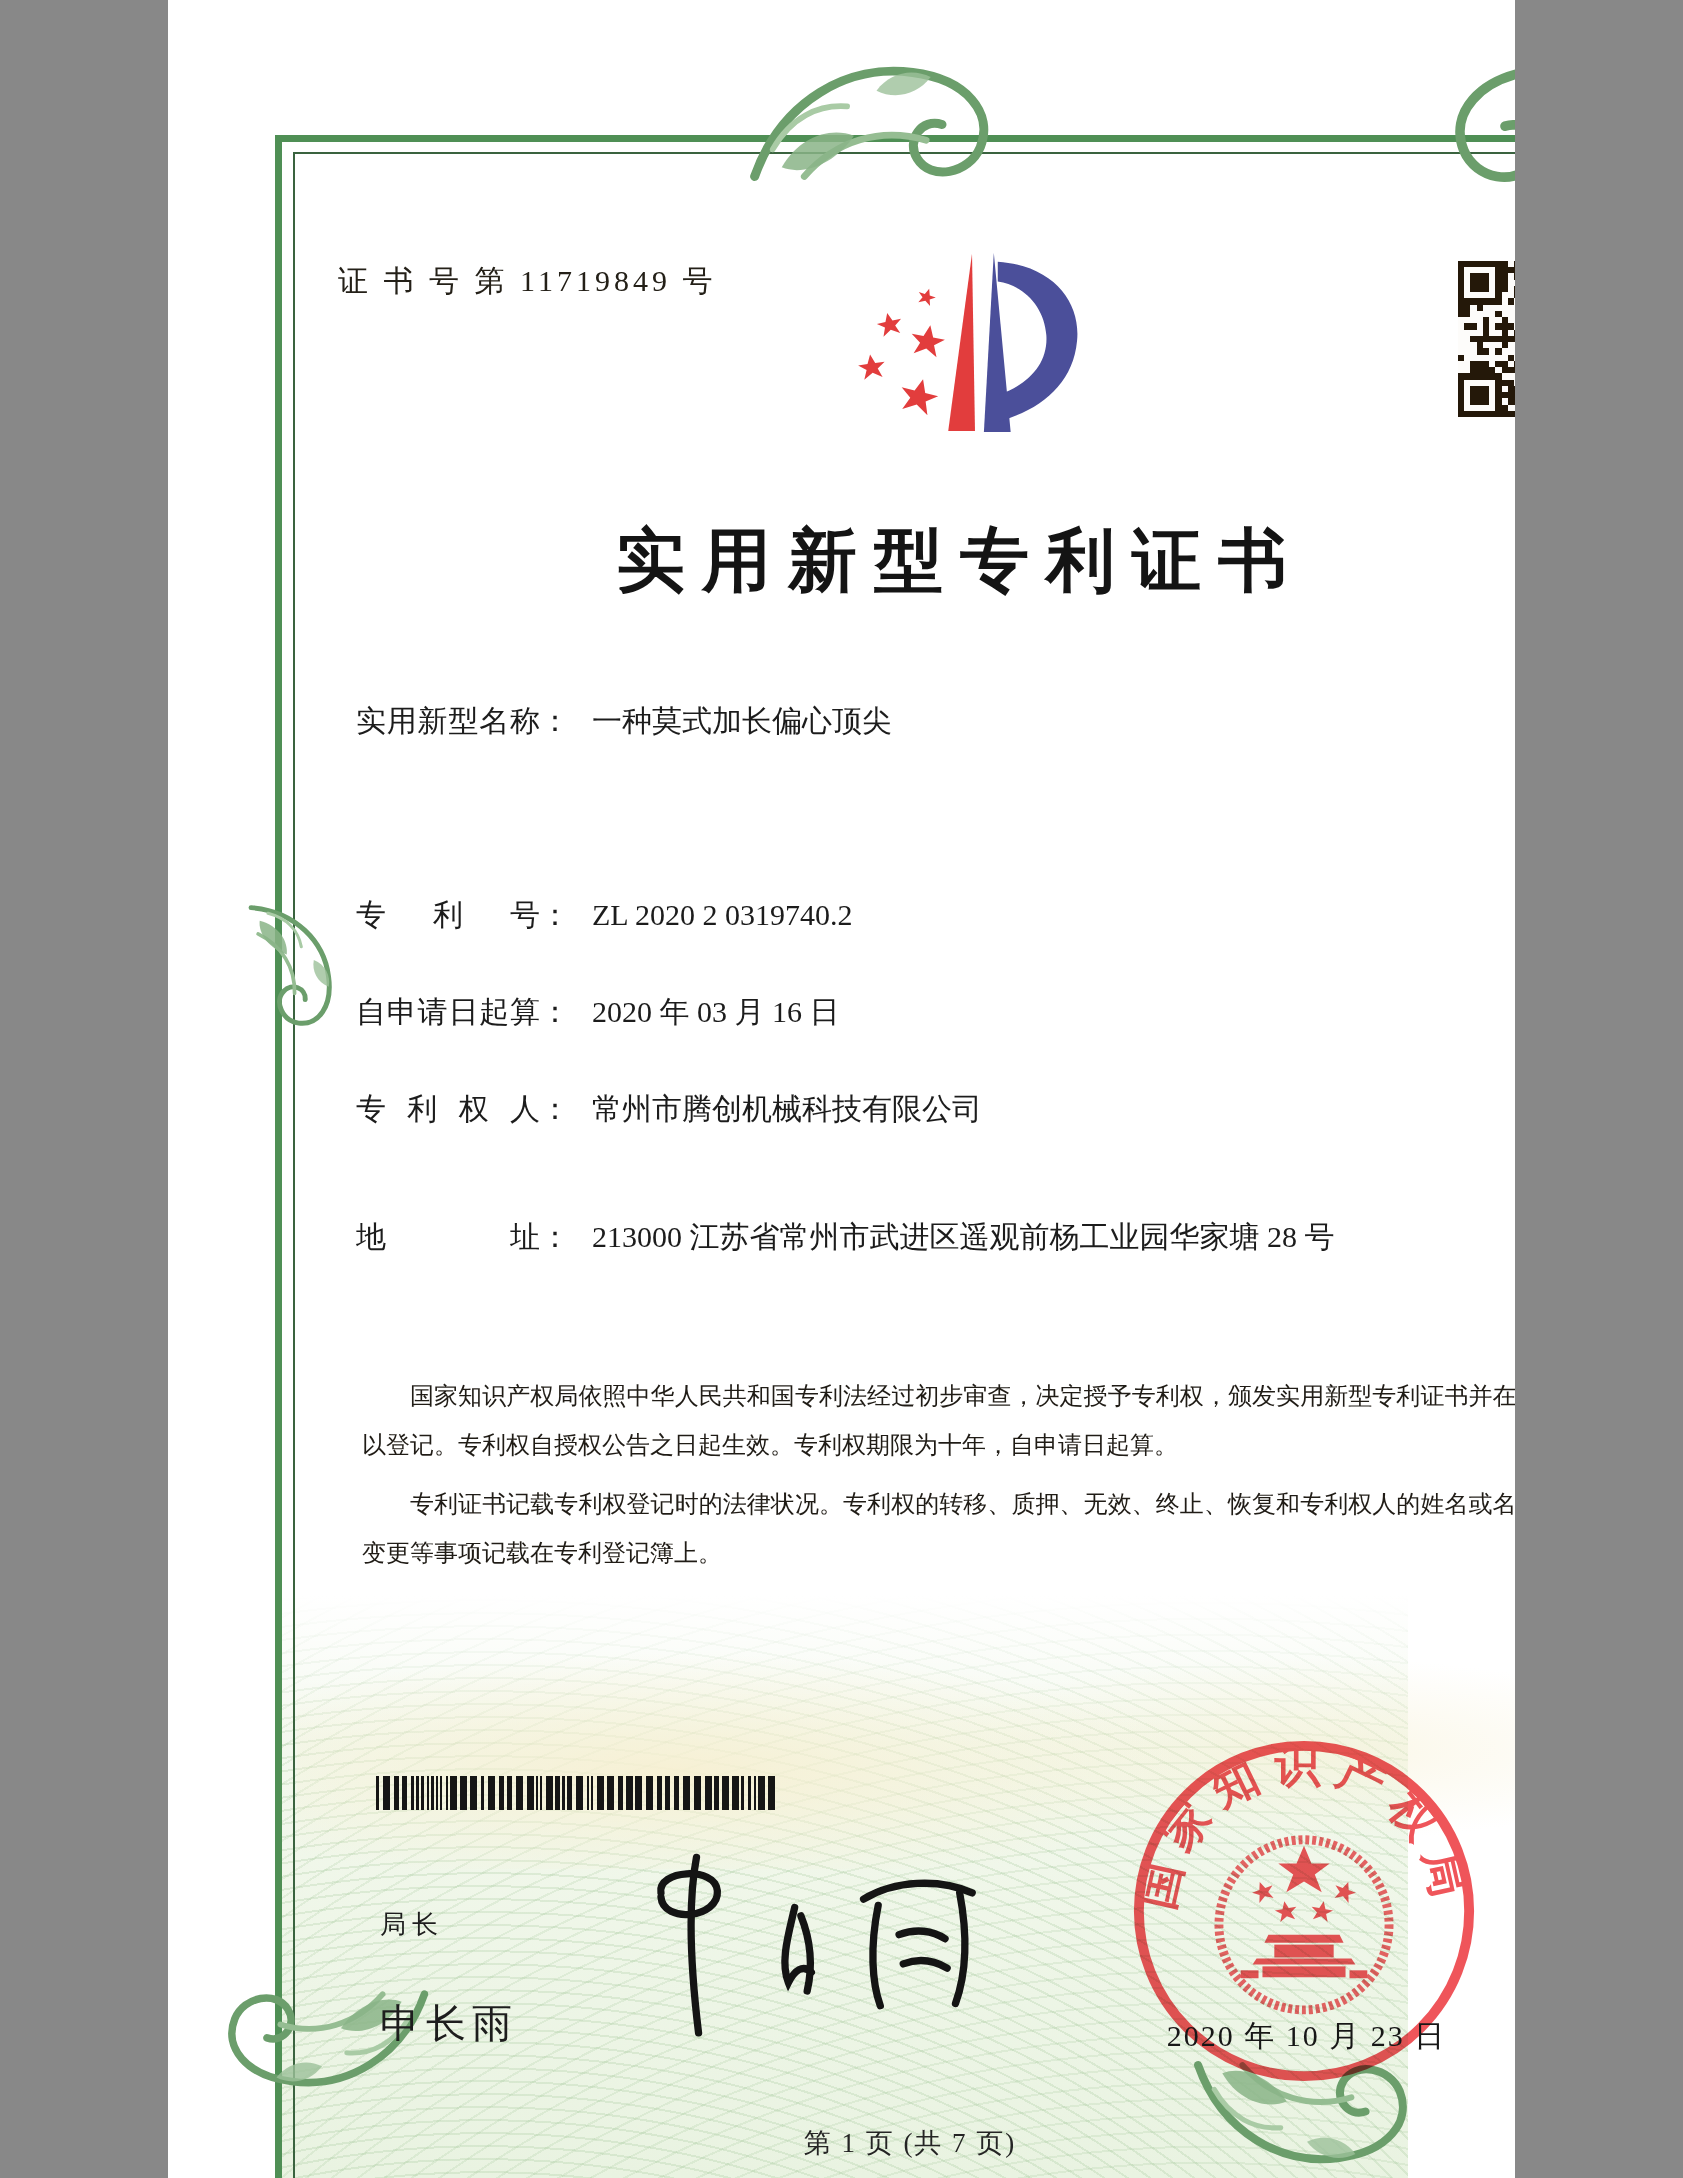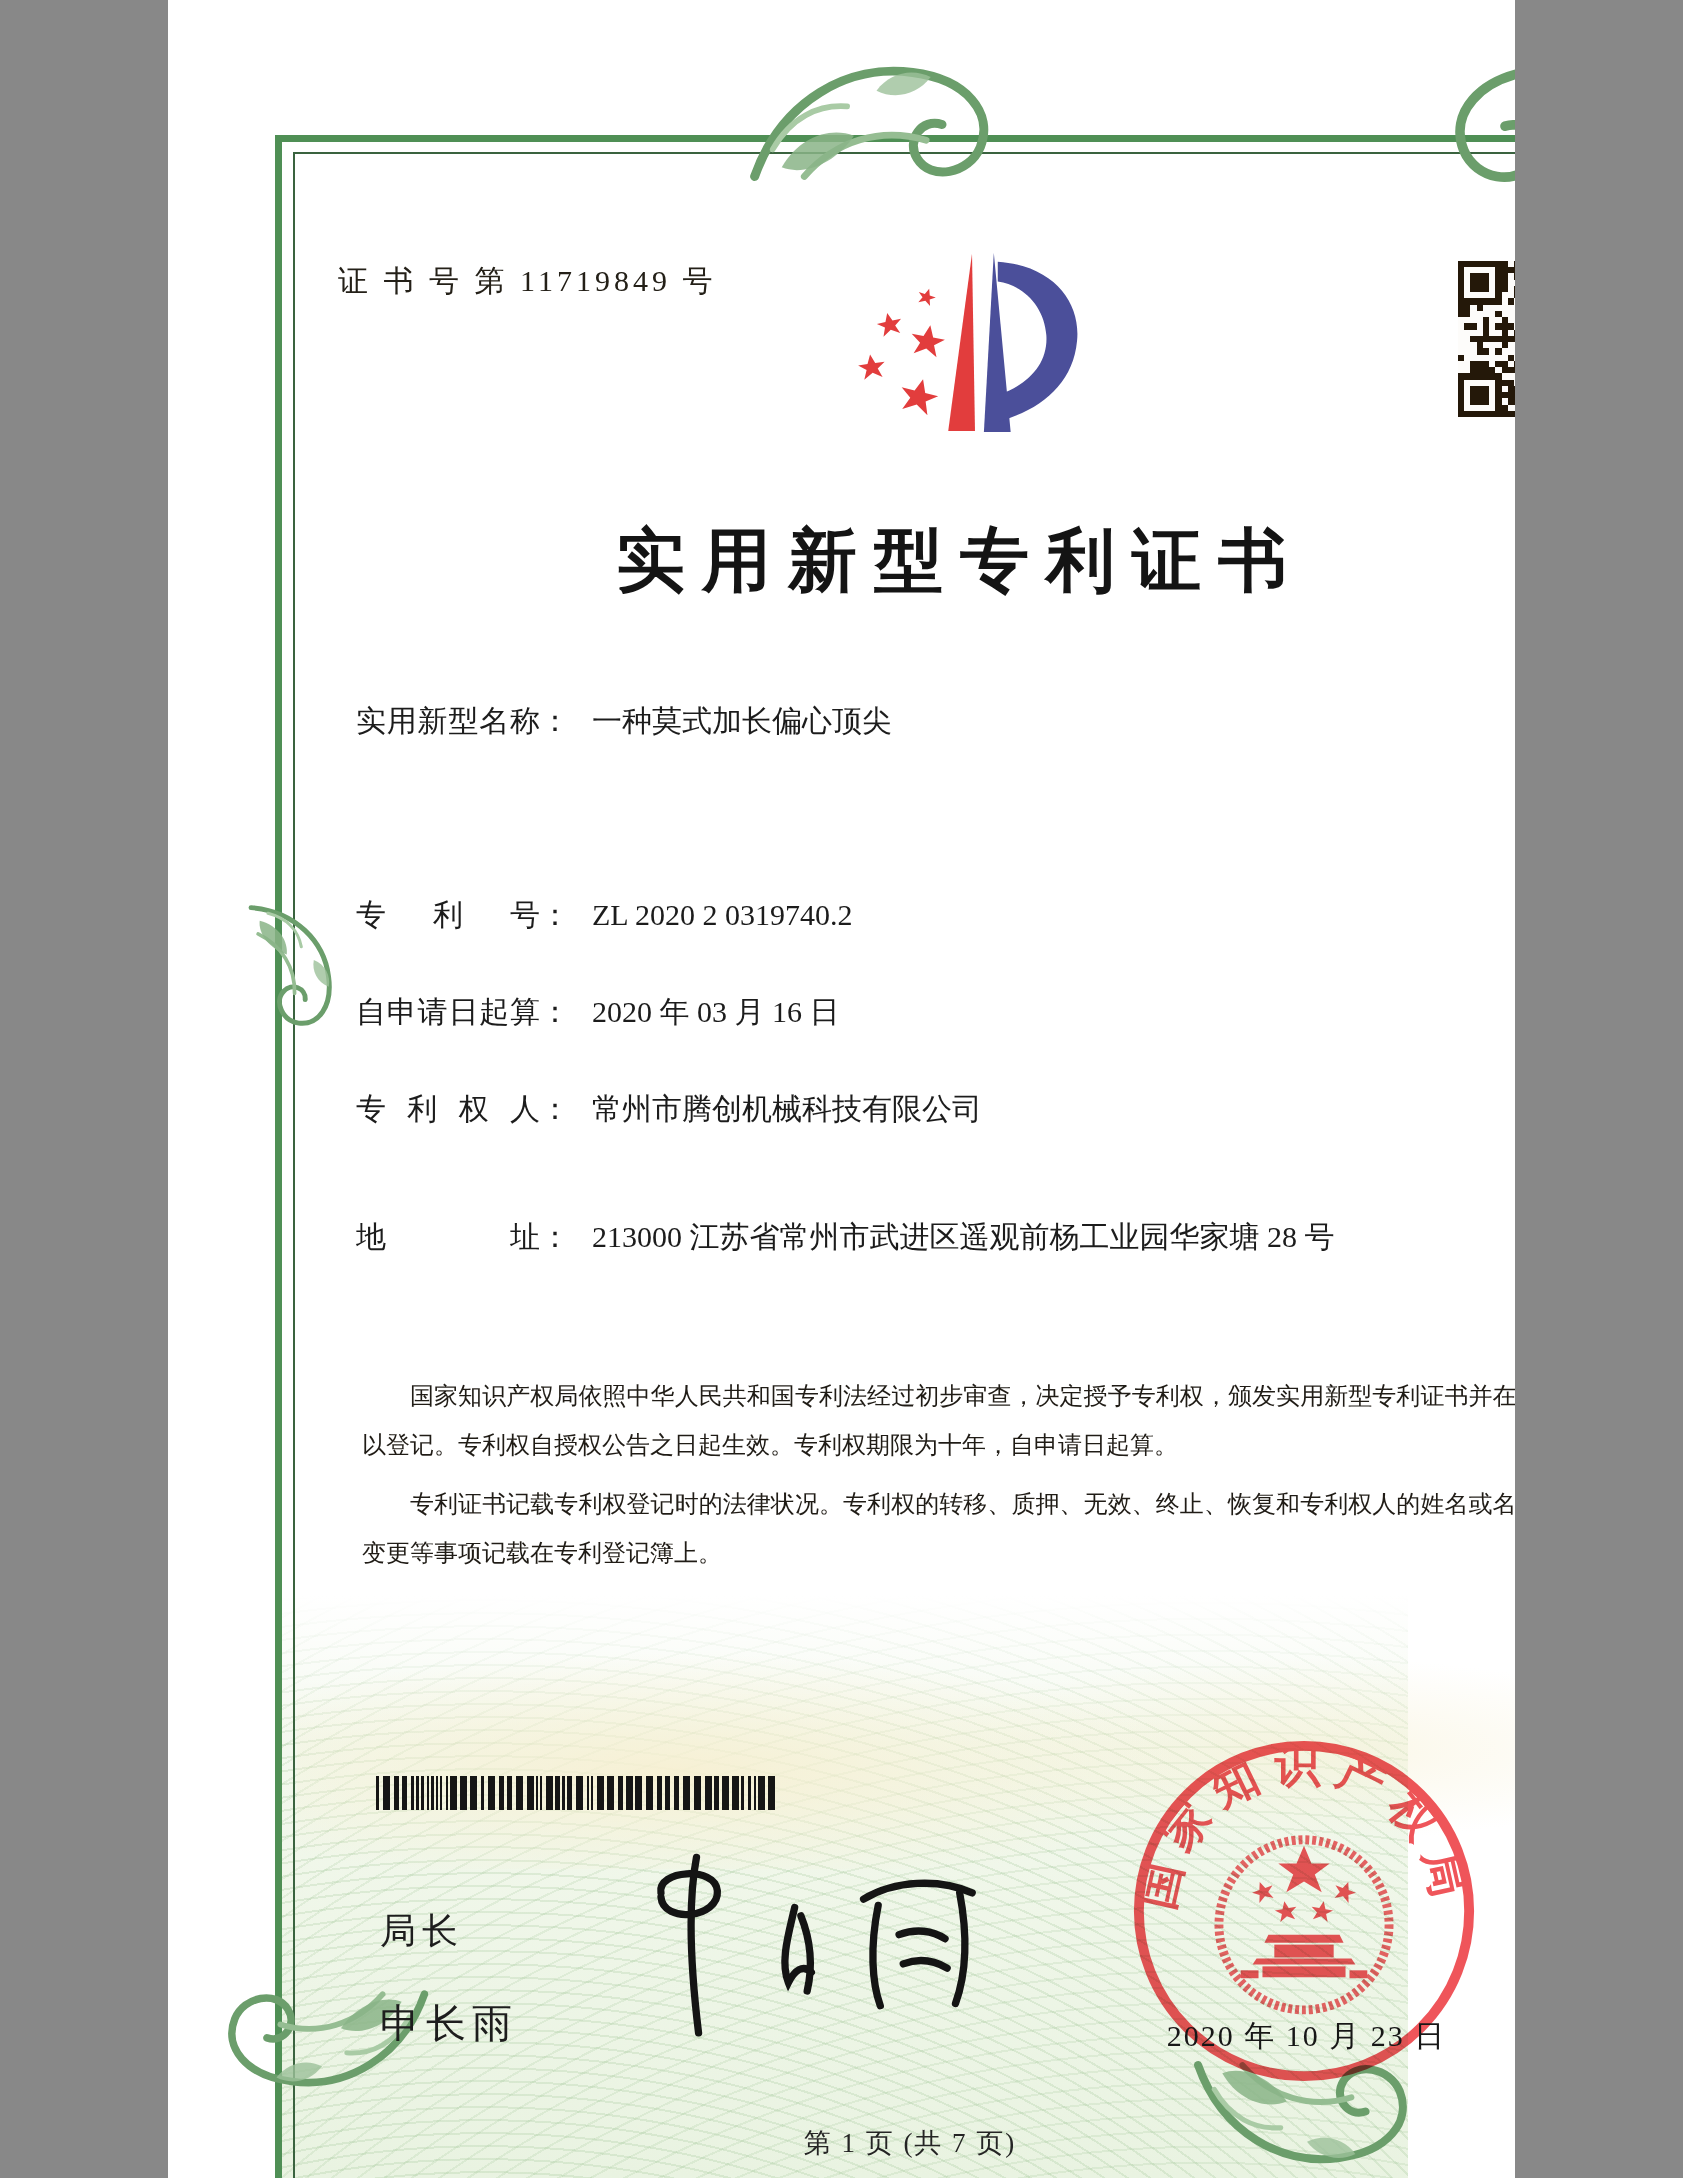--- a/index.html
+++ b/index.html
@@ -44,21 +44,21 @@
   .f-value{display:inline-block; margin-left:22px;}
   .row-grant .pair2{position:absolute; left:626px; top:0; white-space:nowrap;}
   .row-grant .pair2 .f-label2{display:inline-block;}
   .paras{position:absolute; left:194px; top:1372px; width:1323px; z-index:2;
          font-size:24px; line-height:49px; text-align:justify; color:#201c16;}
   .paras p{margin:0 0 10px 0; text-indent:2em;}
   
   .barcode{position:absolute; left:208px; top:1776px; width:412px; height:34px; display:flex; z-index:2;}
   .barcode div{height:100%;}
   
-  .signer-title{position:absolute; left:212px; top:1907px; font-size:36px; letter-spacing:6px; color:#1d1d1d;
+  .signer-title{position:absolute; left:212px; top:1907px; font-size:26px; letter-spacing:6px; color:#1d1d1d;
                 font-family:"Liberation Sans", sans-serif; font-weight:500; z-index:2;}
   .signer-name{position:absolute; left:212px; top:1996px; font-size:40px; letter-spacing:6px; color:#1d1d1d;
                font-family:"Liberation Sans", sans-serif; font-weight:500; z-index:2;}
   .signature{position:absolute; left:447px; top:1834px; width:376px; height:218px; z-index:3;}
   
   .qr{position:absolute; left:1290px; top:261px; width:156px; height:156px; z-index:2;
       display:grid; grid-template-columns:repeat(25,1fr); grid-template-rows:repeat(25,1fr); background:#fdfcfa;}
   .qr div.d{background:#241809;}
   .logo{position:absolute; left:681px; top:224px; width:248px; height:216px; z-index:2;}
   

